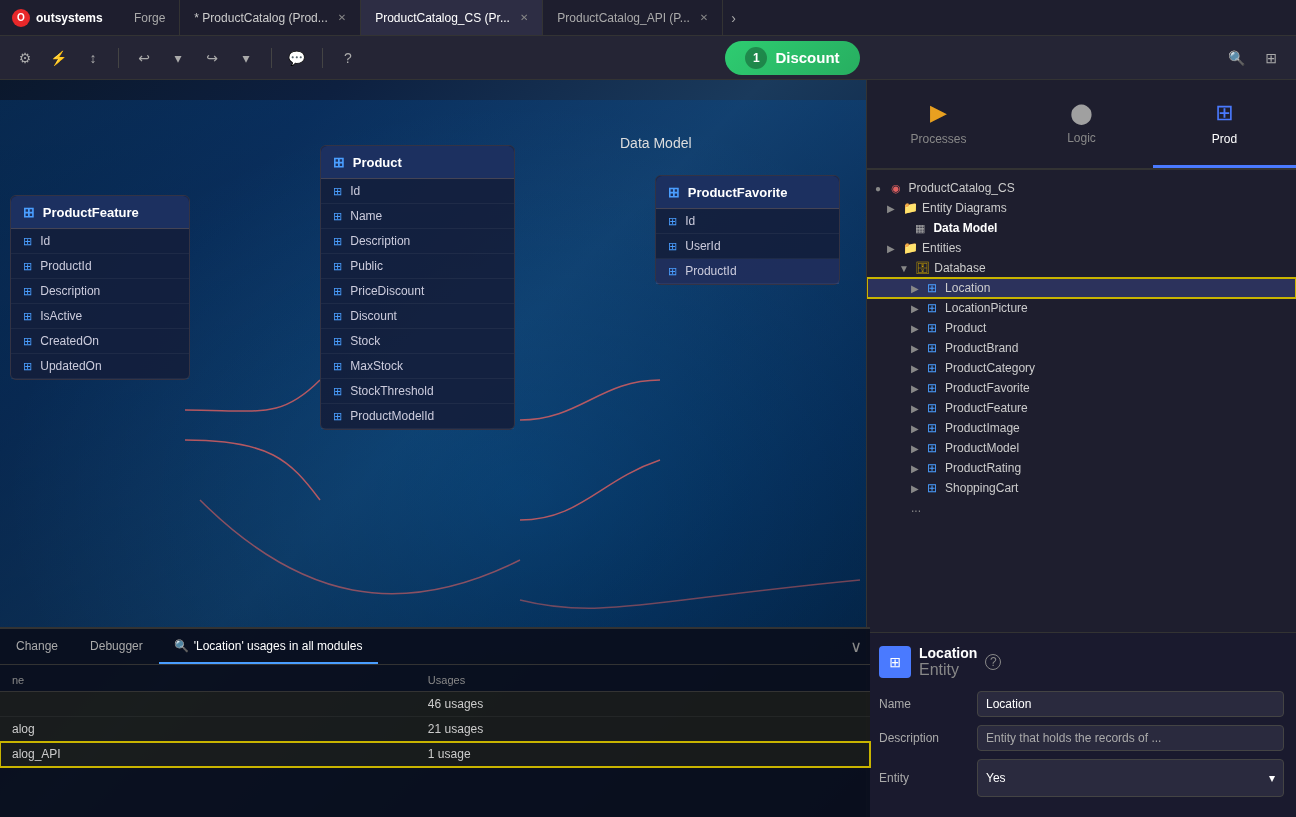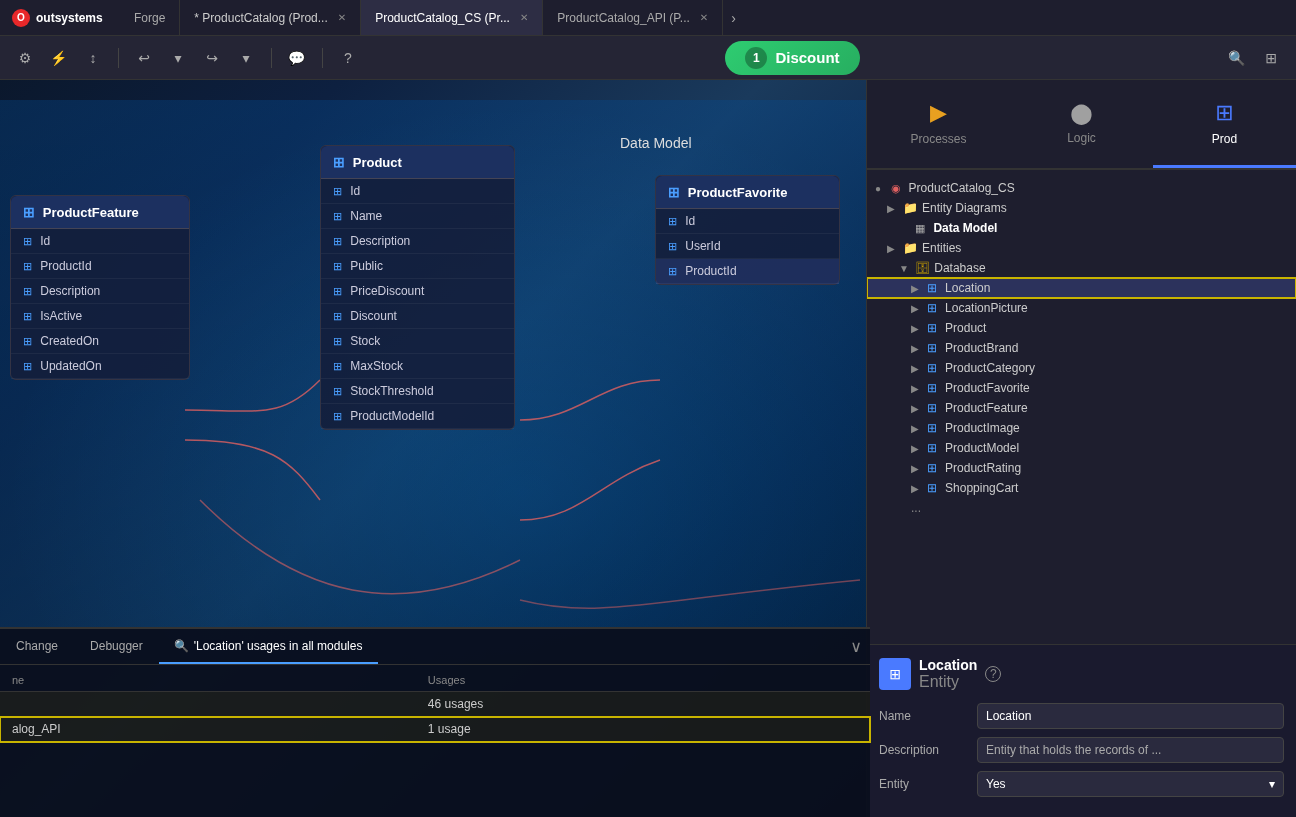--- a/index.html
+++ b/index.html
@@ -127,21 +127,21 @@
     .prop-icon { background: #4a7aff; width: 32px; height: 32px; border-radius: 4px; display: flex; align-items: center; justify-content: center; color: #fff; font-size: 14px; }
     .prop-title { color: #fff; font-size: 14px; font-weight: 600; }
     .prop-subtitle { color: #888; font-size: 16px; }
     .prop-help { color: #888; font-size: 12px; border: 1px solid #888; border-radius: 50%; width: 16px; height: 16px; display: flex; align-items: center; justify-content: center; cursor: pointer; }
     .prop-row { display: flex; align-items: center; margin-bottom: 8px; gap: 8px; }
     .prop-label { color: #aaa; font-size: 12px; width: 90px; flex-shrink: 0; }
     .prop-value {
       flex: 1; background: #2a2a3e; border: 1px solid #444; border-radius: 4px; padding: 5px 8px; color: #fff; font-size: 12px;
     }
     .prop-value-select {
-      flex: 1; background: #2a2a3e; border: 1px solid #444; border-radius: 4px; padding: 5px 8px; color: #fff; font-size: 12px; display: flex; justify-content: space-between; align-items: center; cursor: pointer;
+      flex: 1; background: #2a2a3e; border: 1px solid #444; border-radius: 4px; padding: 11px 8px; color: #fff; font-size: 12px; display: flex; justify-content: space-between; align-items: center; cursor: pointer;
     }
     .prop-value-long {
       flex: 1; background: #2a2a3e; border: 1px solid #444; border-radius: 4px; padding: 5px 8px; color: #aaa; font-size: 12px;
     }
 
     
     .bottom-panel {
       position: absolute; bottom: 0; left: 0; width: 870px; height: 190px; background: rgba(10,15,30,0.95);
       border-top: 2px solid #333; z-index: 50;
     }
@@ -504,20 +504,24 @@
         <tr>
           <th>ne</th>
           <th>Usages</th>
         </tr>
       </thead>
       <tbody>
         <tr class="highlighted">
           <td></td>
           <td>46 usages</td>
         </tr>
+        <tr class="highlighted">
+          <td>alog</td>
+          <td>21 usages</td>
+        </tr>
         <tr class="highlighted" style="outline: 2px solid #c8b400; outline-offset:-1px;">
           <td>alog_API</td>
           <td>1 usage</td>
         </tr>
       </tbody>
     </table>
   </div>
 </div>
 
 </body></html>

